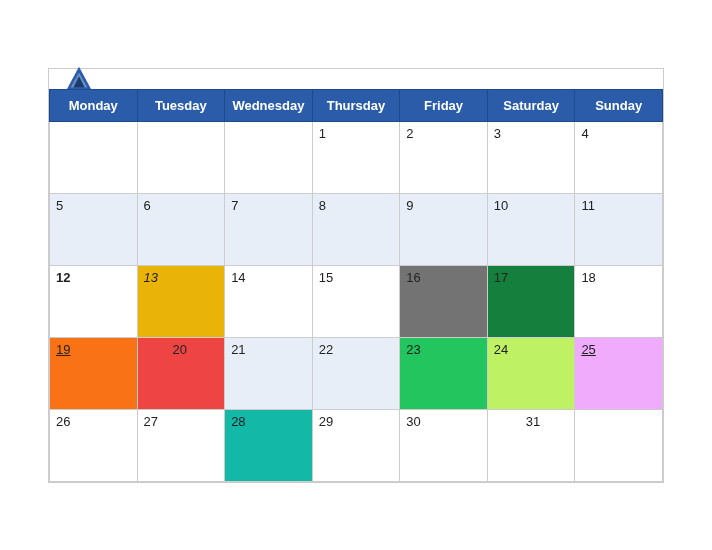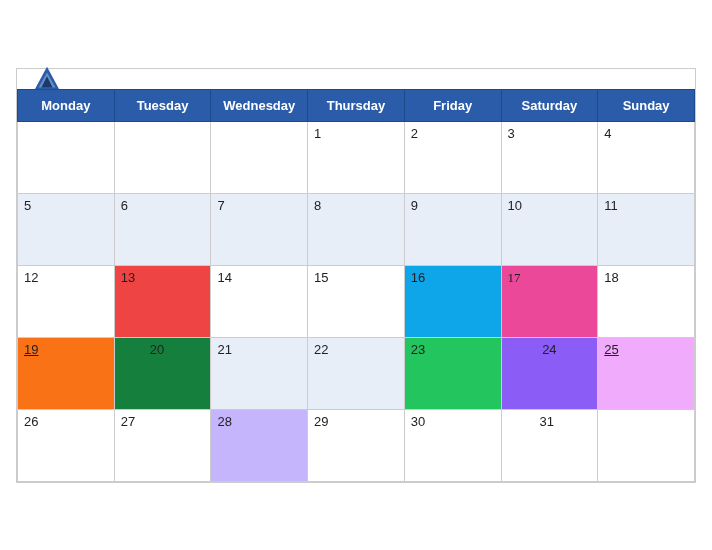--- a/index.html
+++ b/index.html
@@ -6,21 +6,21 @@
     body {
       width: 712px;
       height: 550px;
       background: #fff;
       font-family: Arial, sans-serif;
       display: flex;
       align-items: center;
       justify-content: center;
     }
     .calendar-wrapper {
-      width: 680px;
+      width: 616px;
       border: 1px solid #ccc;
       background: #fff;
     }
     .calendar-header {
       display: flex;
       align-items: center;
       justify-content: center;
       padding: 10px 16px;
       position: relative;
     }
@@ -145,41 +145,41 @@
         <tr>
           <td style="background: rgb(232, 238, 248);"><span class="day-number">5</span></td>
           <td style="background: rgb(232, 238, 248);"><span class="day-number">6</span></td>
           <td style="background: rgb(232, 238, 248);"><span class="day-number">7</span></td>
           <td style="background: rgb(232, 238, 248);"><span class="day-number">8</span></td>
           <td style="background: rgb(232, 238, 248);"><span class="day-number">9</span></td>
           <td style="background: rgb(232, 238, 248);"><span class="day-number">10</span></td>
           <td style="background: rgb(232, 238, 248);"><span class="day-number">11</span></td>
         </tr>
         <tr>
-          <td style="background: rgb(255, 255, 255);"><span class="day-number">12</span></td>
-          <td style="background: #ef4444;"><span class="day-number">13</span></td>
+          <td style="background: rgb(255, 255, 255); font-weight: bold;"><span class="day-number">12</span></td>
+          <td style="background: #eab308; font-style: italic;"><span class="day-number">13</span></td>
           <td style="background: rgb(255, 255, 255);"><span class="day-number">14</span></td>
           <td style="background: rgb(255, 255, 255);"><span class="day-number">15</span></td>
-          <td style="background: #0ea5e9;"><span class="day-number">16</span></td>
-          <td style="background: #ec4899; font-family: Liberation Serif, serif;"><span class="day-number">17</span></td>
+          <td style="background: #737373;"><span class="day-number">16</span></td>
+          <td style="background: #15803d;"><span class="day-number">17</span></td>
           <td style="background: rgb(255, 255, 255);"><span class="day-number">18</span></td>
         </tr>
         <tr>
           <td style="background: #f97316; text-decoration: underline;"><span class="day-number">19</span></td>
-          <td style="background: #15803d; padding-left: 35px;"><span class="day-number">20</span></td>
+          <td style="background: #ef4444; padding-left: 35px;"><span class="day-number">20</span></td>
           <td style="background: rgb(232, 238, 248);"><span class="day-number">21</span></td>
           <td style="background: rgb(232, 238, 248);"><span class="day-number">22</span></td>
           <td style="background: #22c55e;"><span class="day-number">23</span></td>
-          <td style="background: #8b5cf6; text-align: center;"><span class="day-number">24</span></td>
+          <td style="background: #bef264;"><span class="day-number">24</span></td>
           <td style="background: #f0abfc; text-decoration: underline;"><span class="day-number">25</span></td>
         </tr>
         <tr>
           <td style="background: rgb(255, 255, 255);"><span class="day-number">26</span></td>
           <td style="background: rgb(255, 255, 255);"><span class="day-number">27</span></td>
-          <td style="background: #c4b5fd;"><span class="day-number">28</span></td>
+          <td style="background: #14b8a6;"><span class="day-number">28</span></td>
           <td style="background: rgb(255, 255, 255);"><span class="day-number">29</span></td>
           <td style="background: rgb(255, 255, 255);"><span class="day-number">30</span></td>
           <td style="background: rgb(255, 255, 255); padding-left: 38px;"><span class="day-number">31</span></td>
           <td class="empty-cell" style="background: rgb(255, 255, 255);"></td>
         </tr>
       </tbody>
   </table>
 </div>
 
 </body></html>

